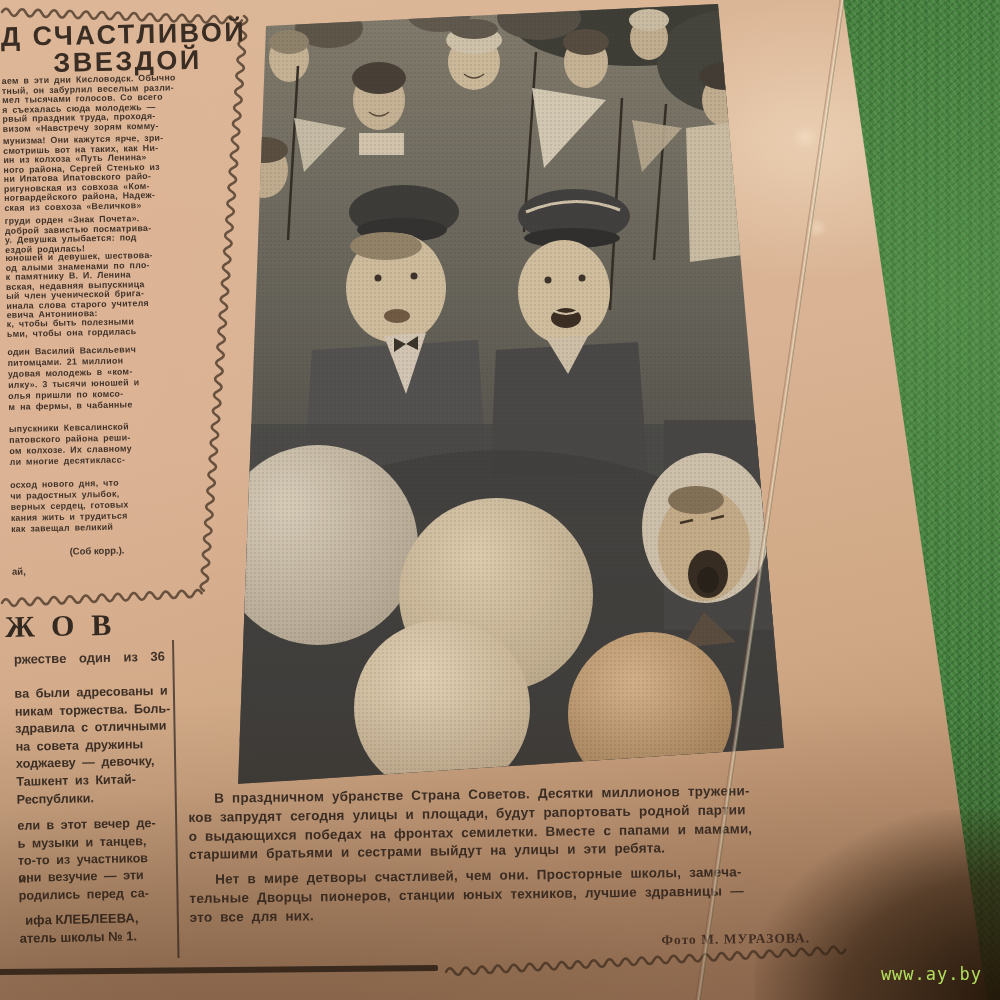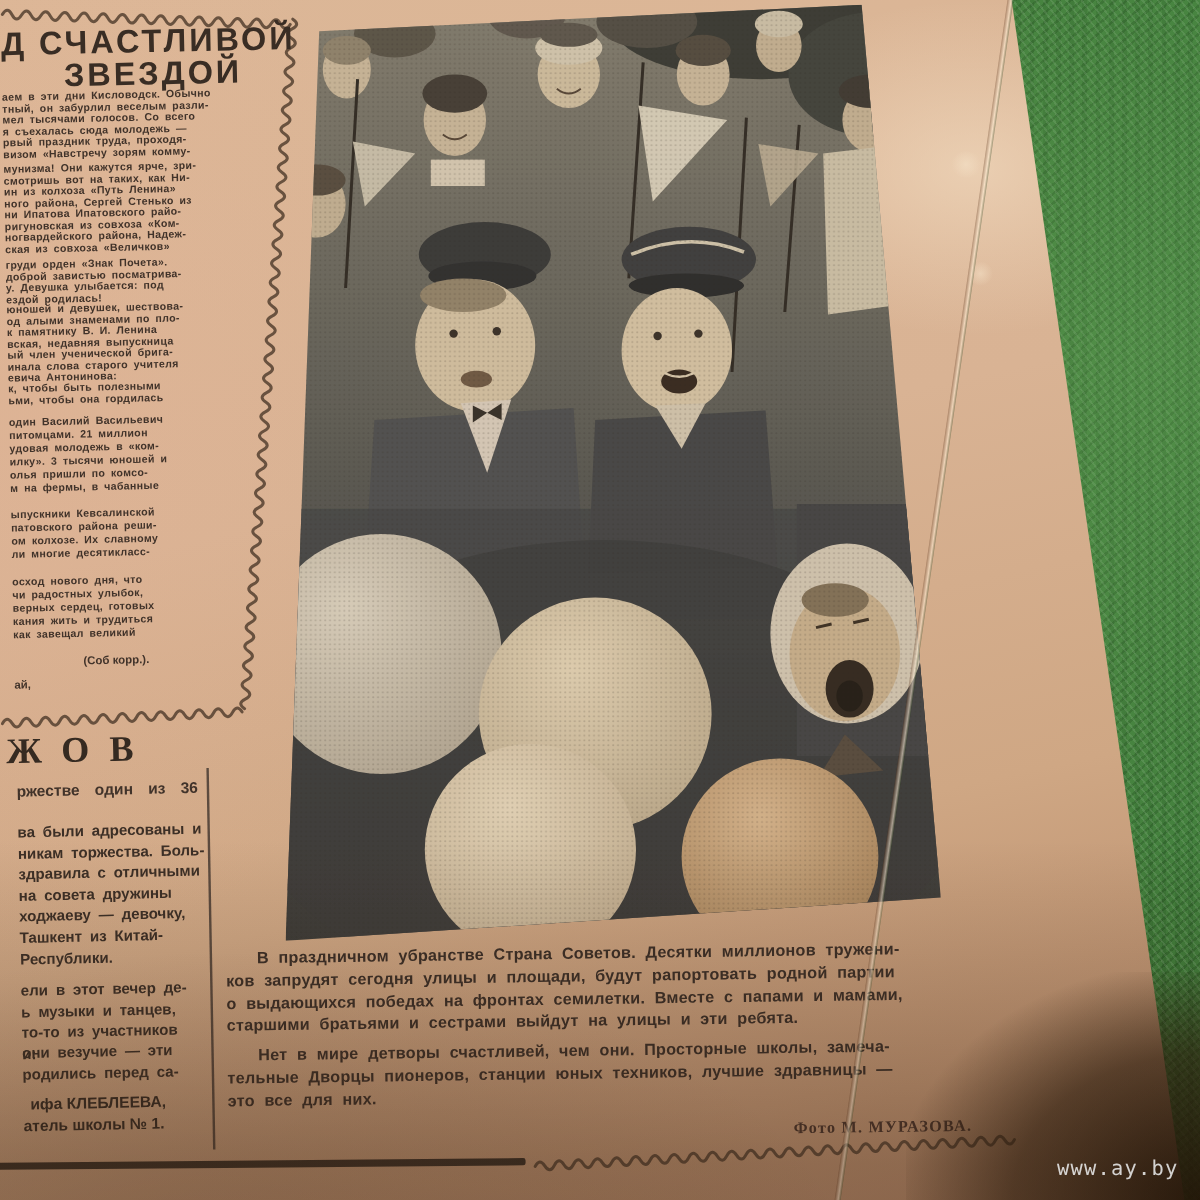--- a/index.html
+++ b/index.html
@@ -64,21 +64,21 @@
   .page-edge{position:absolute;left:841px;top:-10px;width:5px;height:1030px;
     transform:rotate(8.2deg);transform-origin:top left;
     background:linear-gradient(to right, rgba(90,50,25,.35), rgba(255,238,214,.55) 60%, rgba(50,70,35,.4));}
   .corner-shadow{position:absolute;right:0;bottom:0;width:245px;height:190px;
     background:radial-gradient(ellipse at 100% 100%, rgba(28,17,5,.94) 0%, rgba(40,25,10,.6) 45%, transparent 74%);}
   .vignette{position:absolute;inset:0;pointer-events:none;background:
     linear-gradient(to bottom, rgba(50,30,15,0) 70%, rgba(50,30,15,.28) 97%),
     radial-gradient(900px 480px at 18% 108%, rgba(70,40,20,.22), transparent 60%);}
   .watermark{position:absolute;right:18px;bottom:16px;
     font-family:"DejaVu Sans Mono",monospace;font-size:17px;letter-spacing:1px;
-    color:#e5e5e5;opacity:.9;}
+    color:#bef264;opacity:.9;}
 </style>
 </head>
 <body>
 
 <div class="stage">
   <div class="fabric"></div>
 
   <div class="paper">
     <div class="stain s1"></div>
     <div class="stain s2"></div>

